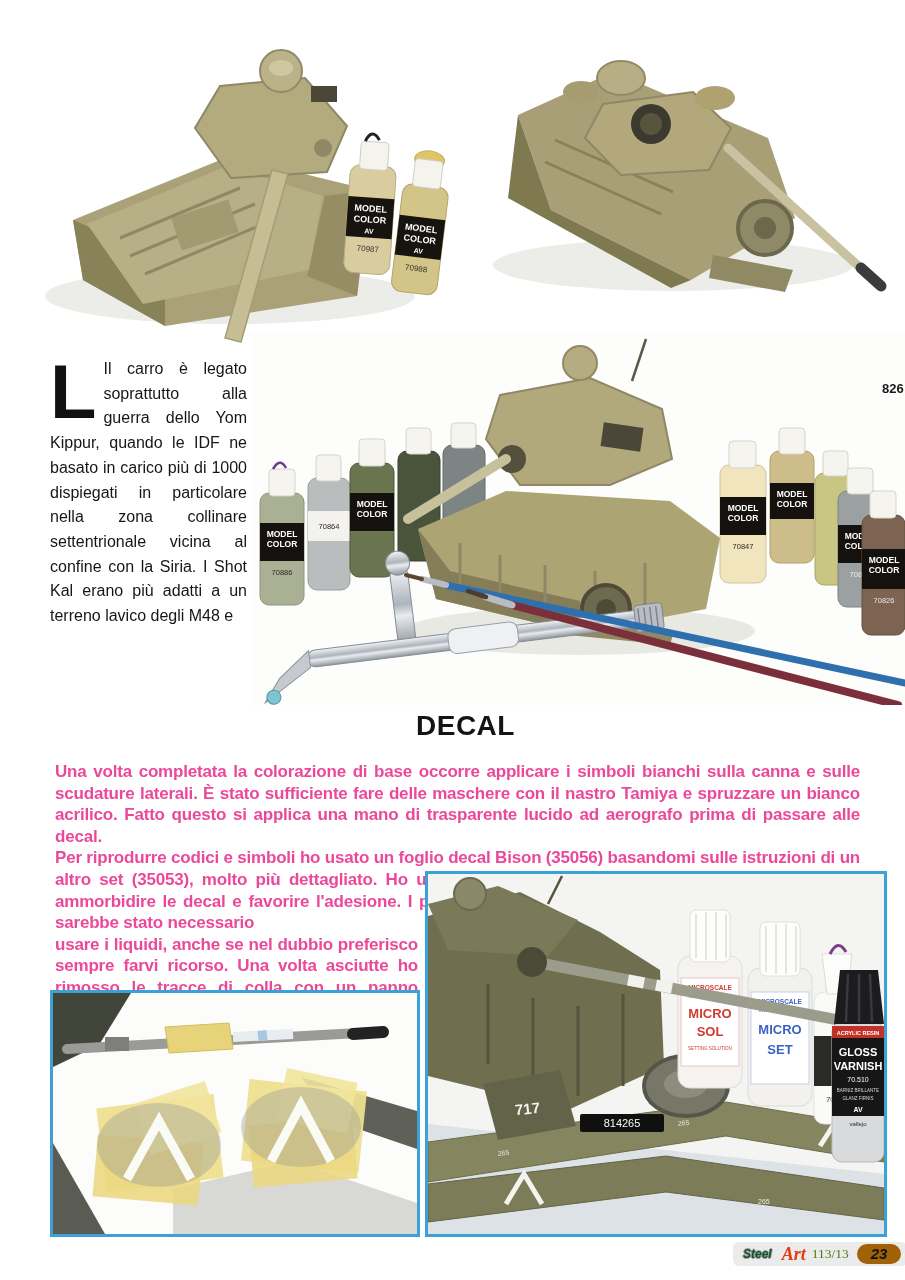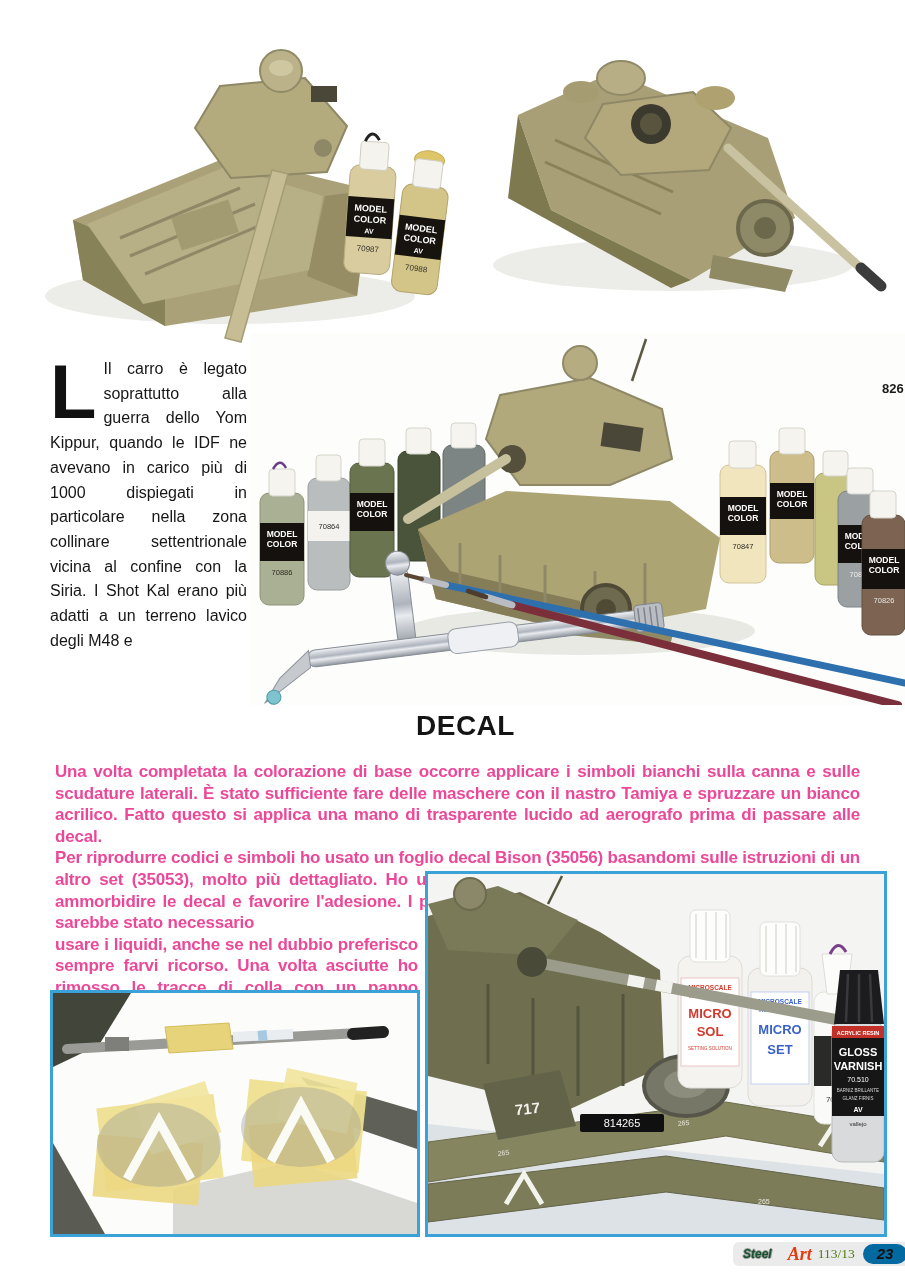--- a/index.html
+++ b/index.html
@@ -21,23 +21,23 @@
   .bodytext{left:55px;top:761px;width:805px;font-size:17px;font-weight:700;
             line-height:21.6px;letter-spacing:-.2px;text-align:justify;color:#ec4899;}
   .bodytext p{margin:0;}
   .narrow{width:363px;}
   
   .footer{left:733px;top:1242px;display:flex;align-items:center;background:#ebebeb;
           border-radius:6px;padding:2px 6px 2px 10px;height:20px;}
   .f-steel{font-size:12px;font-weight:700;font-style:italic;color:#14532d;
            text-shadow:-1px 0 #9c9c9c,1px 0 #9c9c9c,0 -1px #9c9c9c,0 1px #9c9c9c;}
   .f-art{font-family:"Liberation Serif",serif;font-style:italic;font-weight:700;
-         font-size:18px;color:#e23b12;margin-left:16px;}
+         font-size:18px;color:#e23b12;margin-left:1px;padding-left:9px;}
   .f-issue{font-family:"Liberation Serif",serif;font-size:13.5px;color:#4d7c0f;margin-left:6px;}
-  .f-pill{background:#0369a1;border-radius:10px;padding:1px 14px;margin-left:8px;}
+  .f-pill{background:#a16207;border-radius:10px;padding:1px 14px;margin-left:8px;}
   .f-num{font-style:italic;font-weight:700;font-size:15px;color:#111;}
   text{font-family:"Liberation Sans",sans-serif;}
 </style>
 </head>
 <body>
 
 <div class="page">
 
   <div class="photo" style="left:25px;top:8px;width:435px;height:337px;">
     <svg viewBox="0 0 435 337">
@@ -99,21 +99,21 @@
         <line x1="398" y1="248" x2="418" y2="266" stroke="#3c3c3c" stroke-width="11" stroke-linecap="round"></line>
         <circle cx="302" cy="208" r="27" fill="#8e8a68" stroke="#6c684c" stroke-width="4"></circle>
         <circle cx="302" cy="208" r="11" fill="#6c684c"></circle>
         <polygon points="250,235 330,250 322,272 246,258" fill="#8f8a64"></polygon>
       </g>
     </svg>
   </div>
 
   <div class="abs intro">
     <span class="dropcap">L</span>
-    <p>Il carro è legato soprattutto alla guerra dello Yom Kippur, quando le IDF ne avevano in carico più di 1000 dispiegati in particolare nella zona collinare settentrionale vicina al confine con la Siria. I Shot Kal erano più adatti a un terreno lavico degli M48 e</p>
+    <p>Il carro è legato soprattutto alla guerra dello Yom Kippur, quando le IDF ne basato in carico più di 1000 dispiegati in particolare nella zona collinare settentrionale vicina al confine con la Siria. I Shot Kal erano più adatti a un terreno lavico degli M48 e</p>
   </div>
 
   <div class="photo" style="left:250px;top:333px;width:655px;height:372px;">
     <svg viewBox="0 0 655 372">
       <defs>
         <linearGradient id="chrome1" x1="0" y1="0" x2="0" y2="1">
           <stop offset="0" stop-color="#f2f4f7"></stop>
             <stop offset="0.45" stop-color="#aeb4bd"></stop>
           <stop offset="0.6" stop-color="#e8ebef"></stop>
             <stop offset="1" stop-color="#8e949d"></stop>

